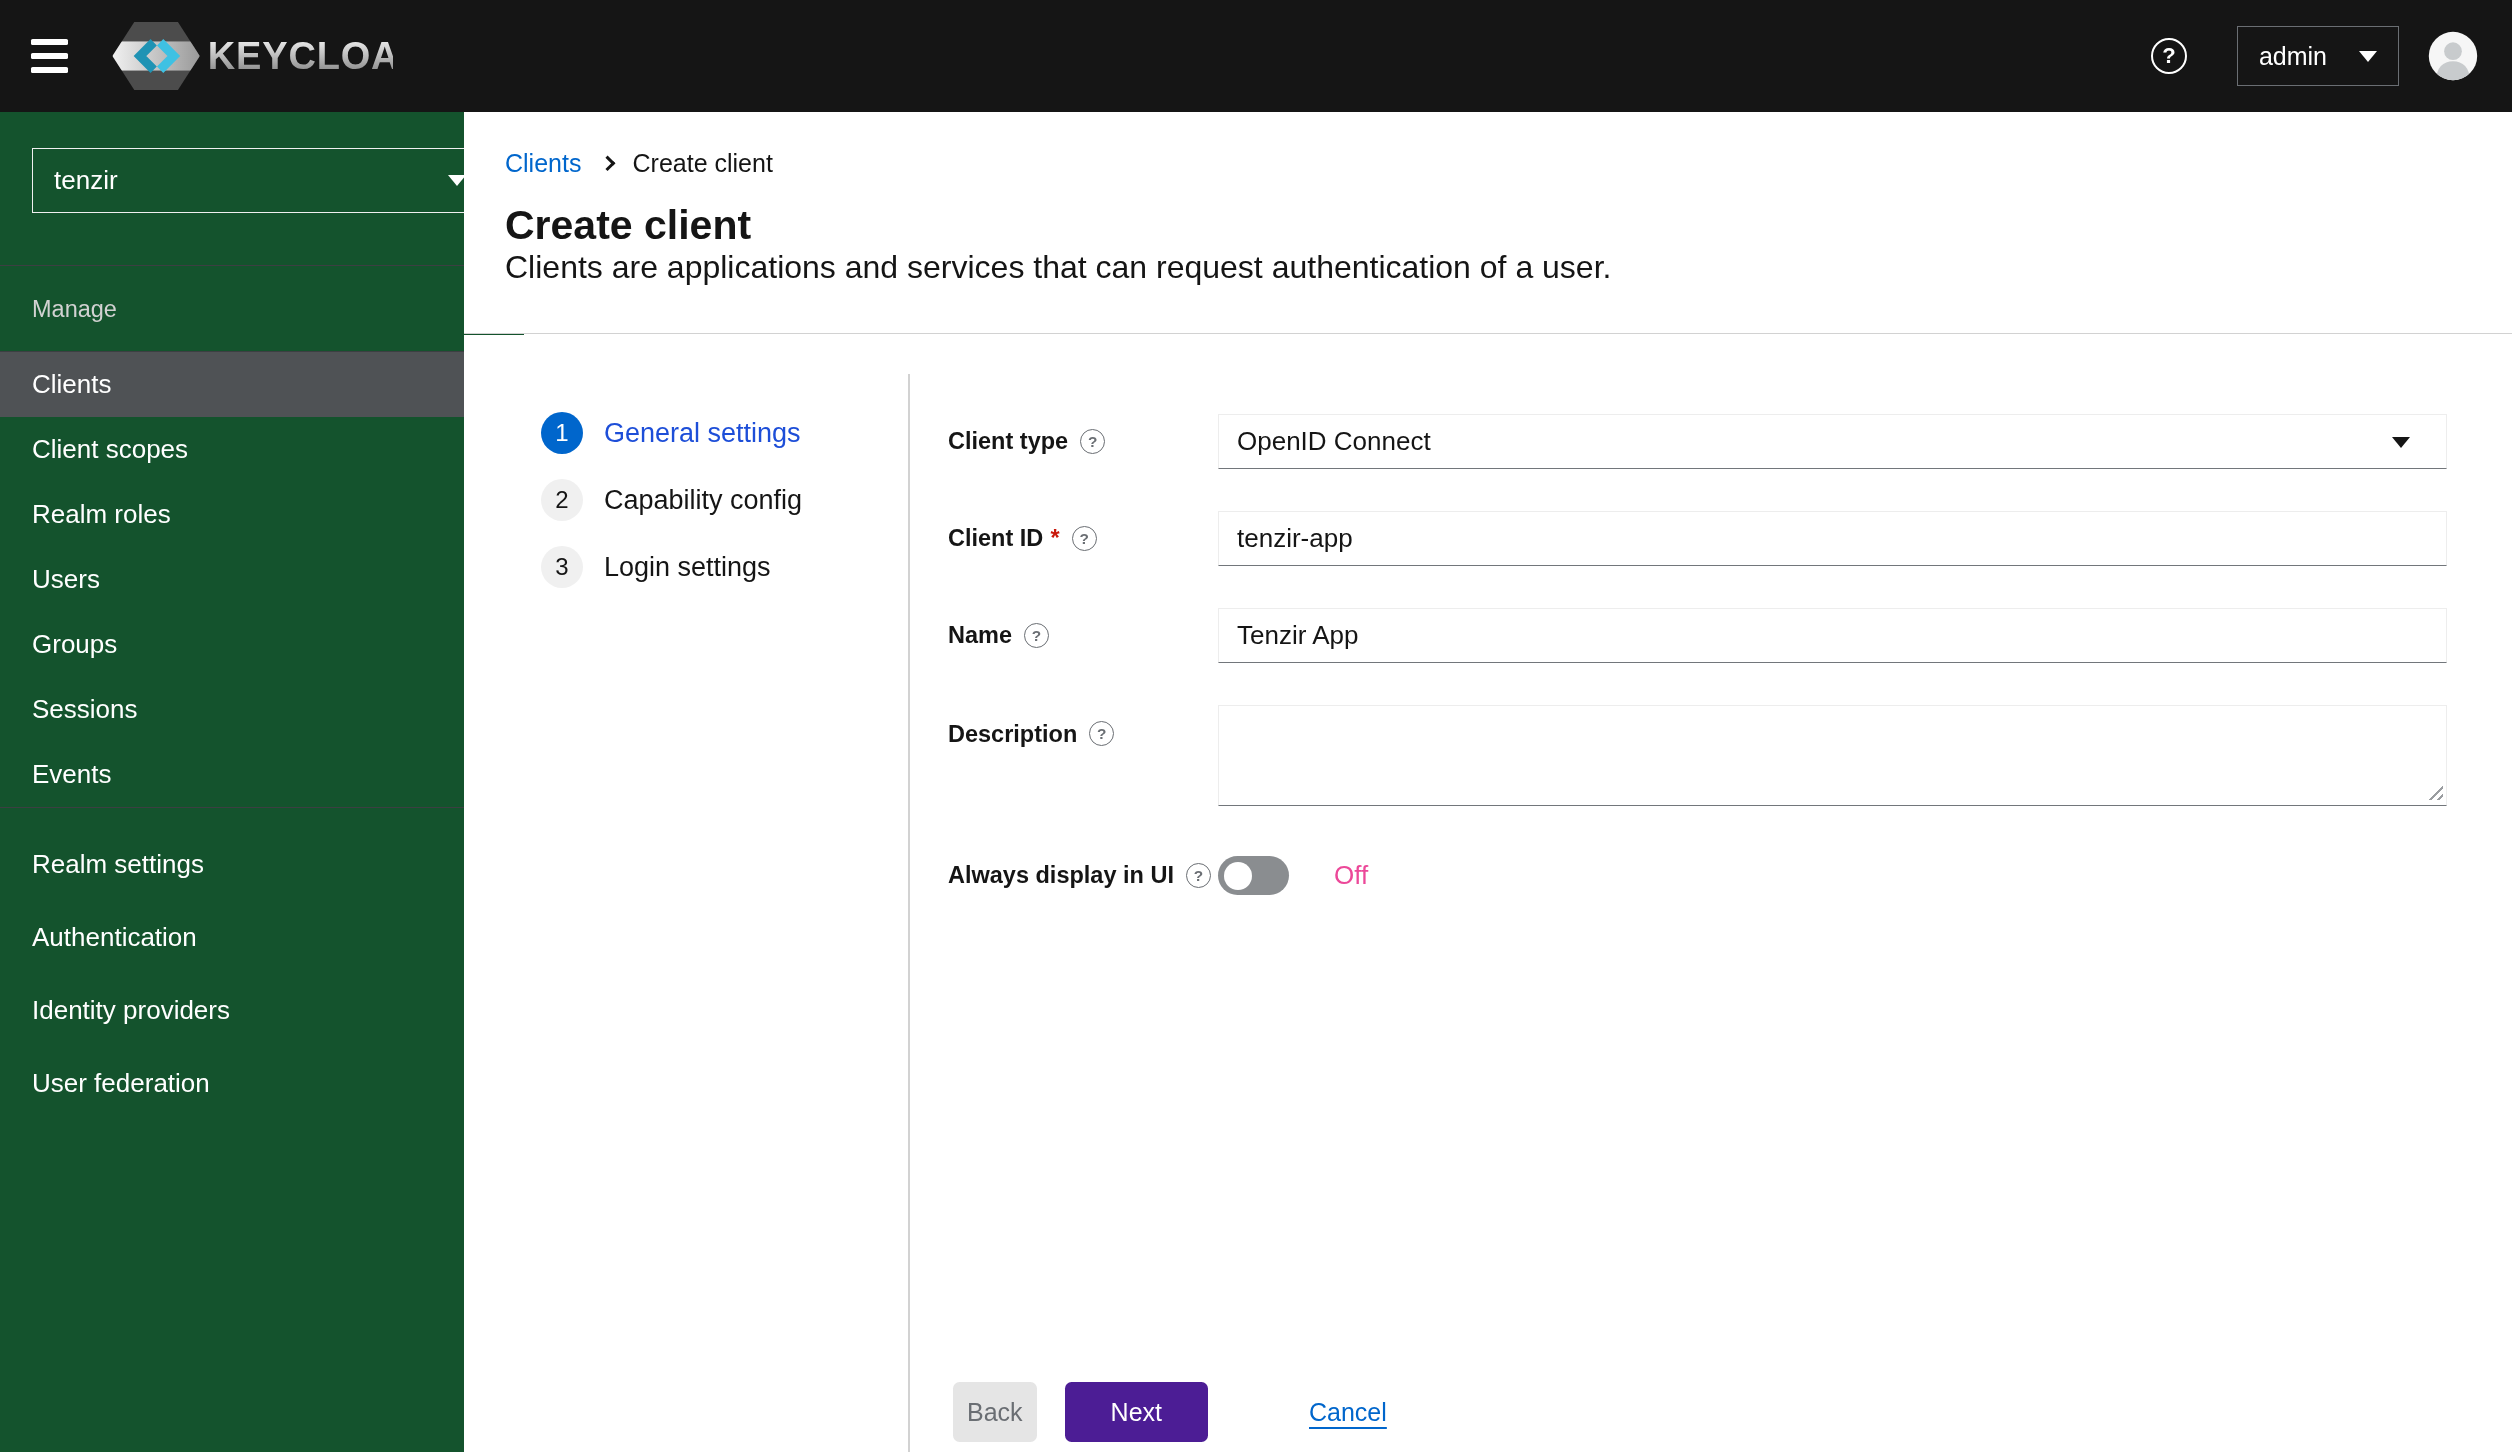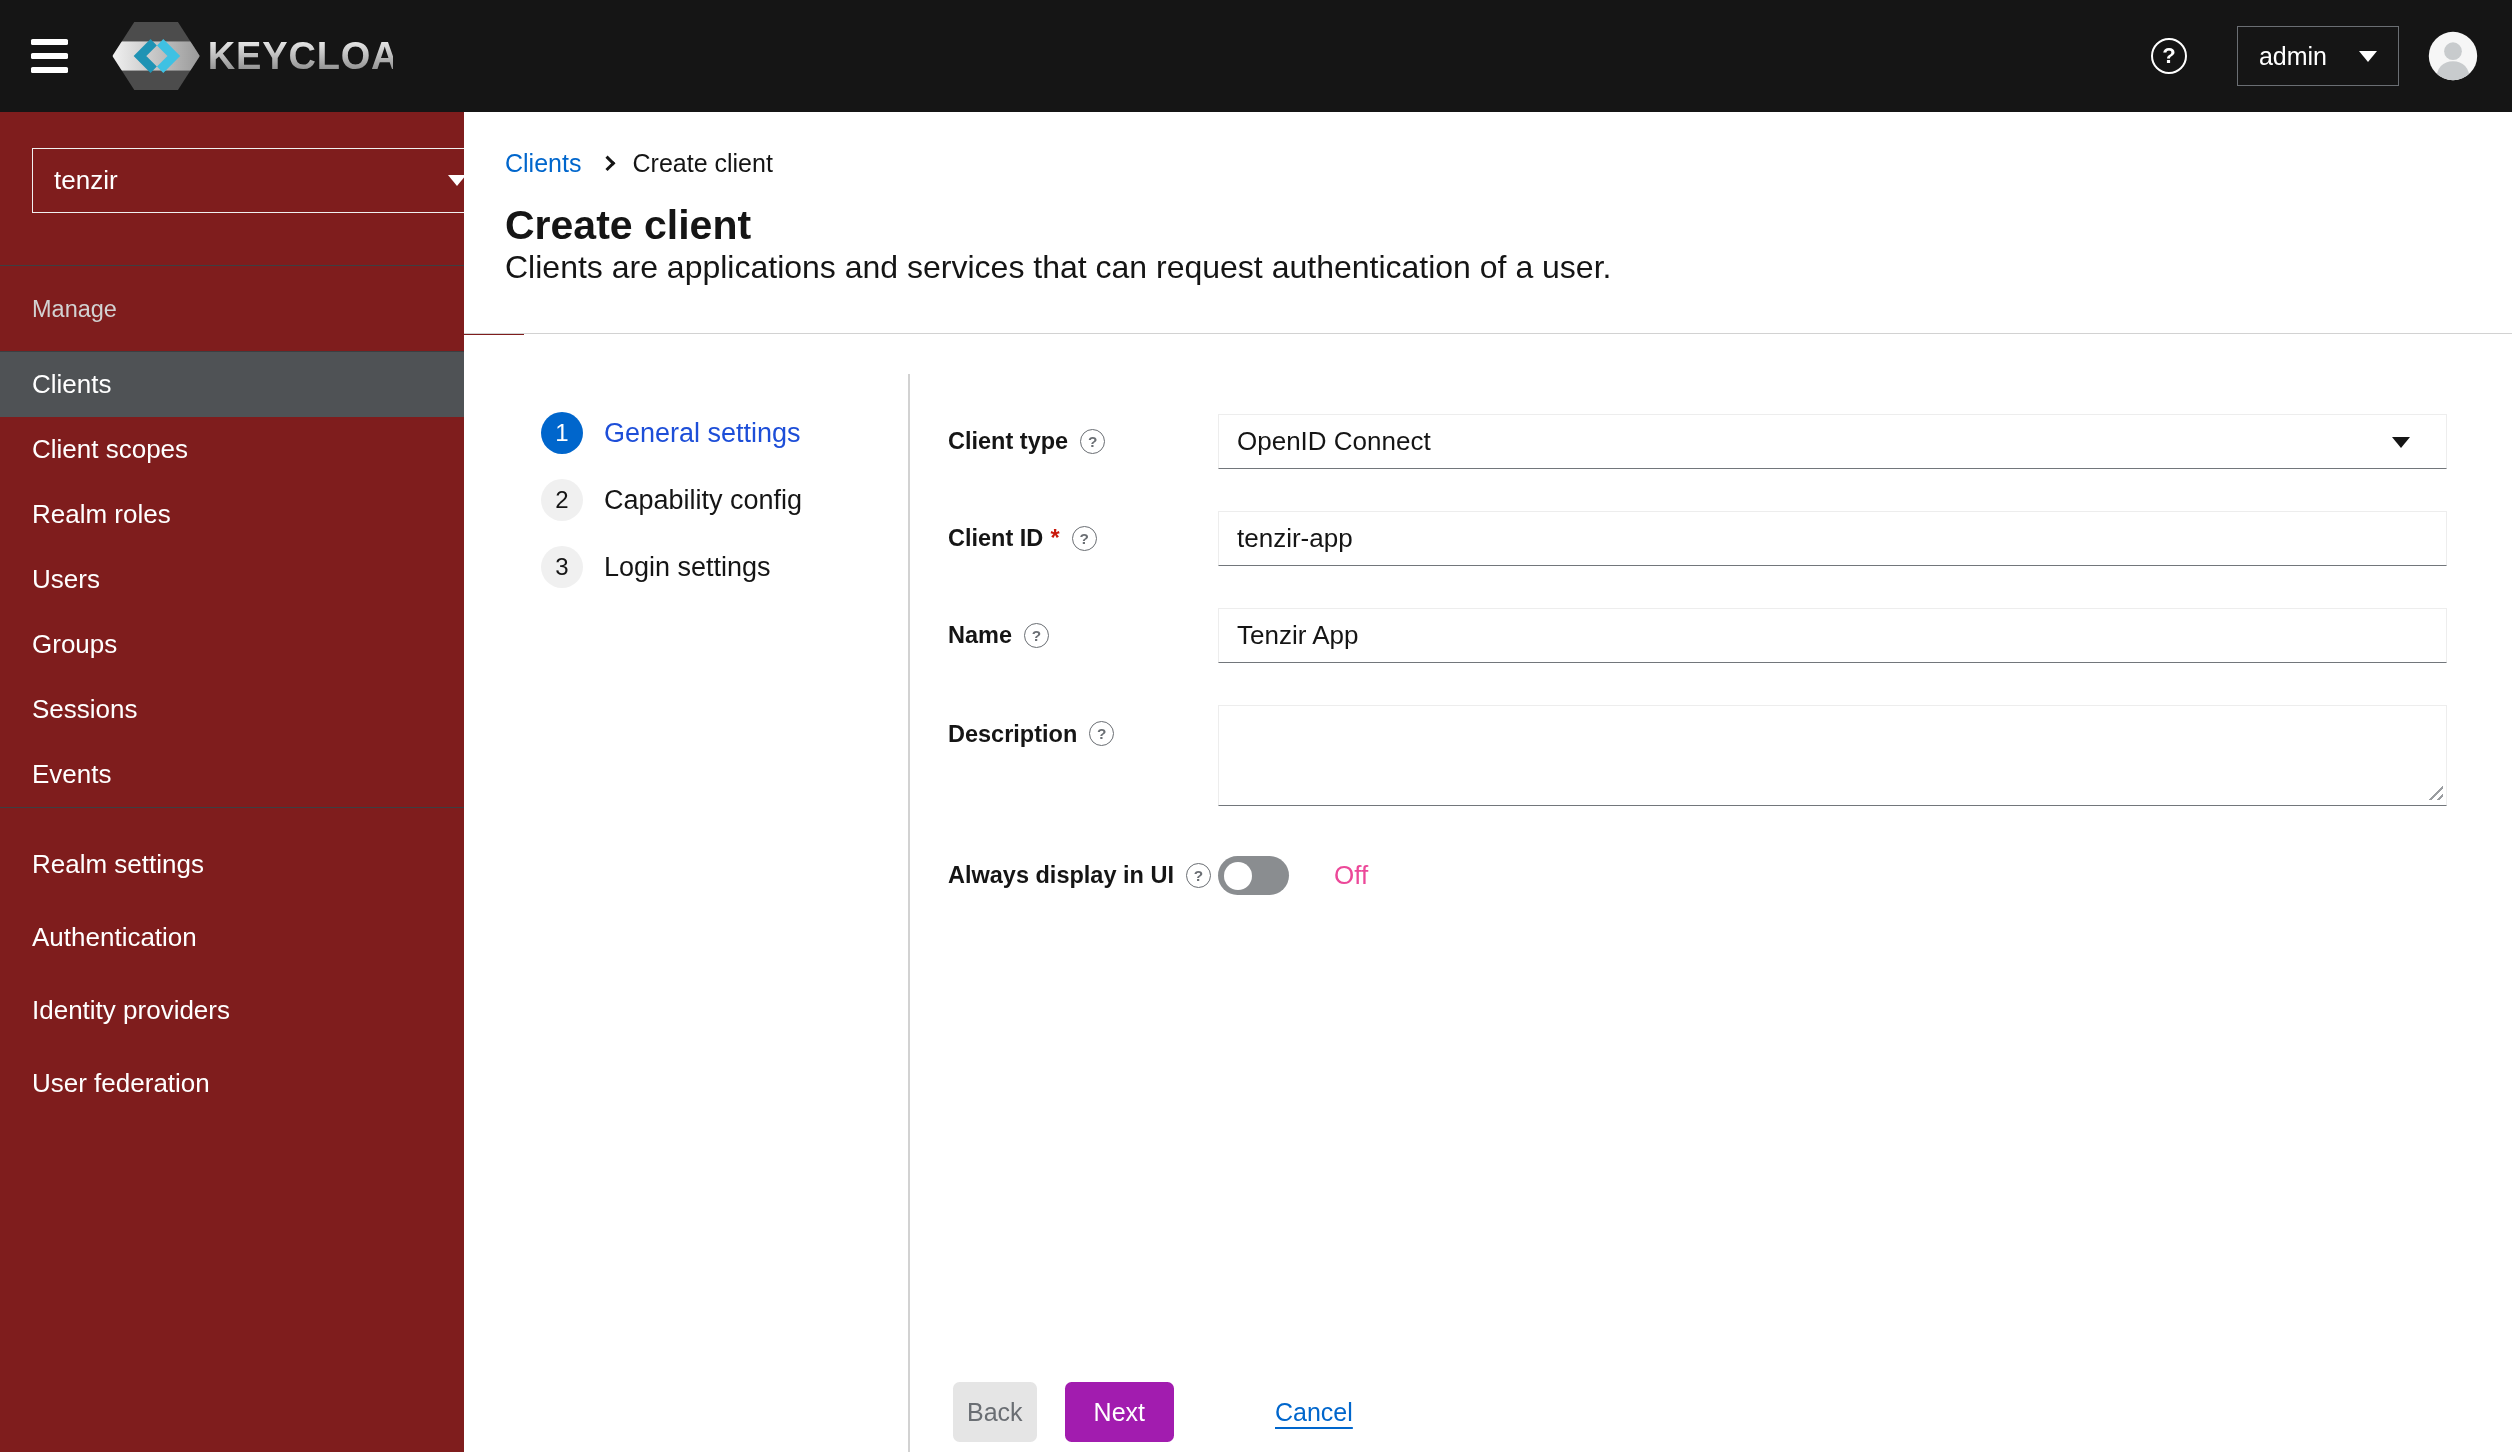--- a/index.html
+++ b/index.html
@@ -12,21 +12,21 @@
   .menu-icon { display:flex; flex-direction:column; gap:8px; }
   .menu-icon i { display:block; width:37px; height:5.7px; background:#fff; border-radius:1.6px; }
   .logo { margin-left:42px; display:flex; align-items:center; cursor:pointer; }
   .topbar-right { margin-left:auto; display:flex; align-items:center; margin-right:34px; }
   .help-btn { width:36px; height:36px; border:2.4px solid #fff; border-radius:50%; color:#fff; display:flex; align-items:center; justify-content:center; font-size:22px; font-weight:bold; cursor:pointer; }
   .user-menu { margin-left:50px; height:60px; border:1.6px solid #6a6e73; display:flex; align-items:center; padding:0 21px; color:#fff; font-size:25px; gap:32px; cursor:pointer; }
   .caret { width:0; height:0; border-left:9px solid transparent; border-right:9px solid transparent; border-top:11.4px solid #fff; }
   .avatar { margin-left:29px; cursor:pointer; line-height:0; }
 
   
-  .sidebar { position:absolute; left:0; top:112px; width:524px; bottom:0; background:#7f1d1d; }
+  .sidebar { position:absolute; left:0; top:112px; width:524px; bottom:0; background:#14532d; }
   .realm-box { margin:36px 36px 0 32px; height:65px; border:1.6px solid #f0f0f0; display:flex; align-items:center; padding:0 21px; color:#fff; font-size:26px; cursor:pointer; }
   .realm-box .caret { margin-left:auto; }
   .sb-divider { border-top:1.6px solid #3c3f42; margin-top:52px; }
   .section-title { margin-top:29px; padding:0 0 27px 32px; color:#d2d2d2; font-size:23.5px; line-height:29px; }
   .section-title.configure { margin-top:65px; padding-bottom:23px; }
   .section-divider { border-top:1.6px solid #3c3f42; }
   .nav-item { height:65px; line-height:65px; padding-left:32px; color:#fff; font-size:26px; cursor:pointer; white-space:nowrap; }
   .nav-item.selected { background:#4f5255; }
   .config-items { margin-top:19.5px; }
   .config-items .nav-item { height:73px; line-height:73px; }
@@ -65,21 +65,21 @@
   .grip { position:absolute; right:4px; bottom:5.7px; width:18px; height:18px; clip-path:polygon(100% 0,100% 100%,0 100%); background:repeating-linear-gradient(135deg, transparent 0 4px, #9a9da0 4px 5.7px); }
   .switch-field { display:flex; align-items:center; gap:29px; height:55px; }
   .switch { width:71px; height:39px; border-radius:19.5px; background:#8a8d90; position:relative; cursor:pointer; flex:0 0 auto; }
   .knob { position:absolute; left:5.7px; top:5.7px; width:28px; height:28px; background:#fff; border-radius:50%; }
   .switch-label { font-size:26px; color:#ec4899;margin-left:16px; }
 
   
   .footer { position:absolute; left:489px; top:1047px; display:flex; align-items:center; }
   .btn { height:60px; display:inline-flex; align-items:center; justify-content:center; font-size:25px; border:none; border-radius:6.5px; font-family:"Liberation Sans", sans-serif; cursor:pointer; }
   .btn-back { background:#e5e5e5; color:#6a6e73; padding:0 14px; }
-  .btn-next { background:#a21caf; color:#fff; padding:0 29px; margin-left:28px; }
+  .btn-next { background:#4c1d95; color:#fff; padding:0 46px; margin-left:28px; }
   .btn-cancel { background:none; color:#0066cc; margin-left:101px; padding:0; text-decoration:underline; text-decoration-thickness:1.6px; text-underline-offset:5.7px; }
 </style>
 </head>
 <body>
 
 <header class="topbar">
   <div class="hamburger">
     <span class="menu-icon">
         <i></i>
         <i></i>

